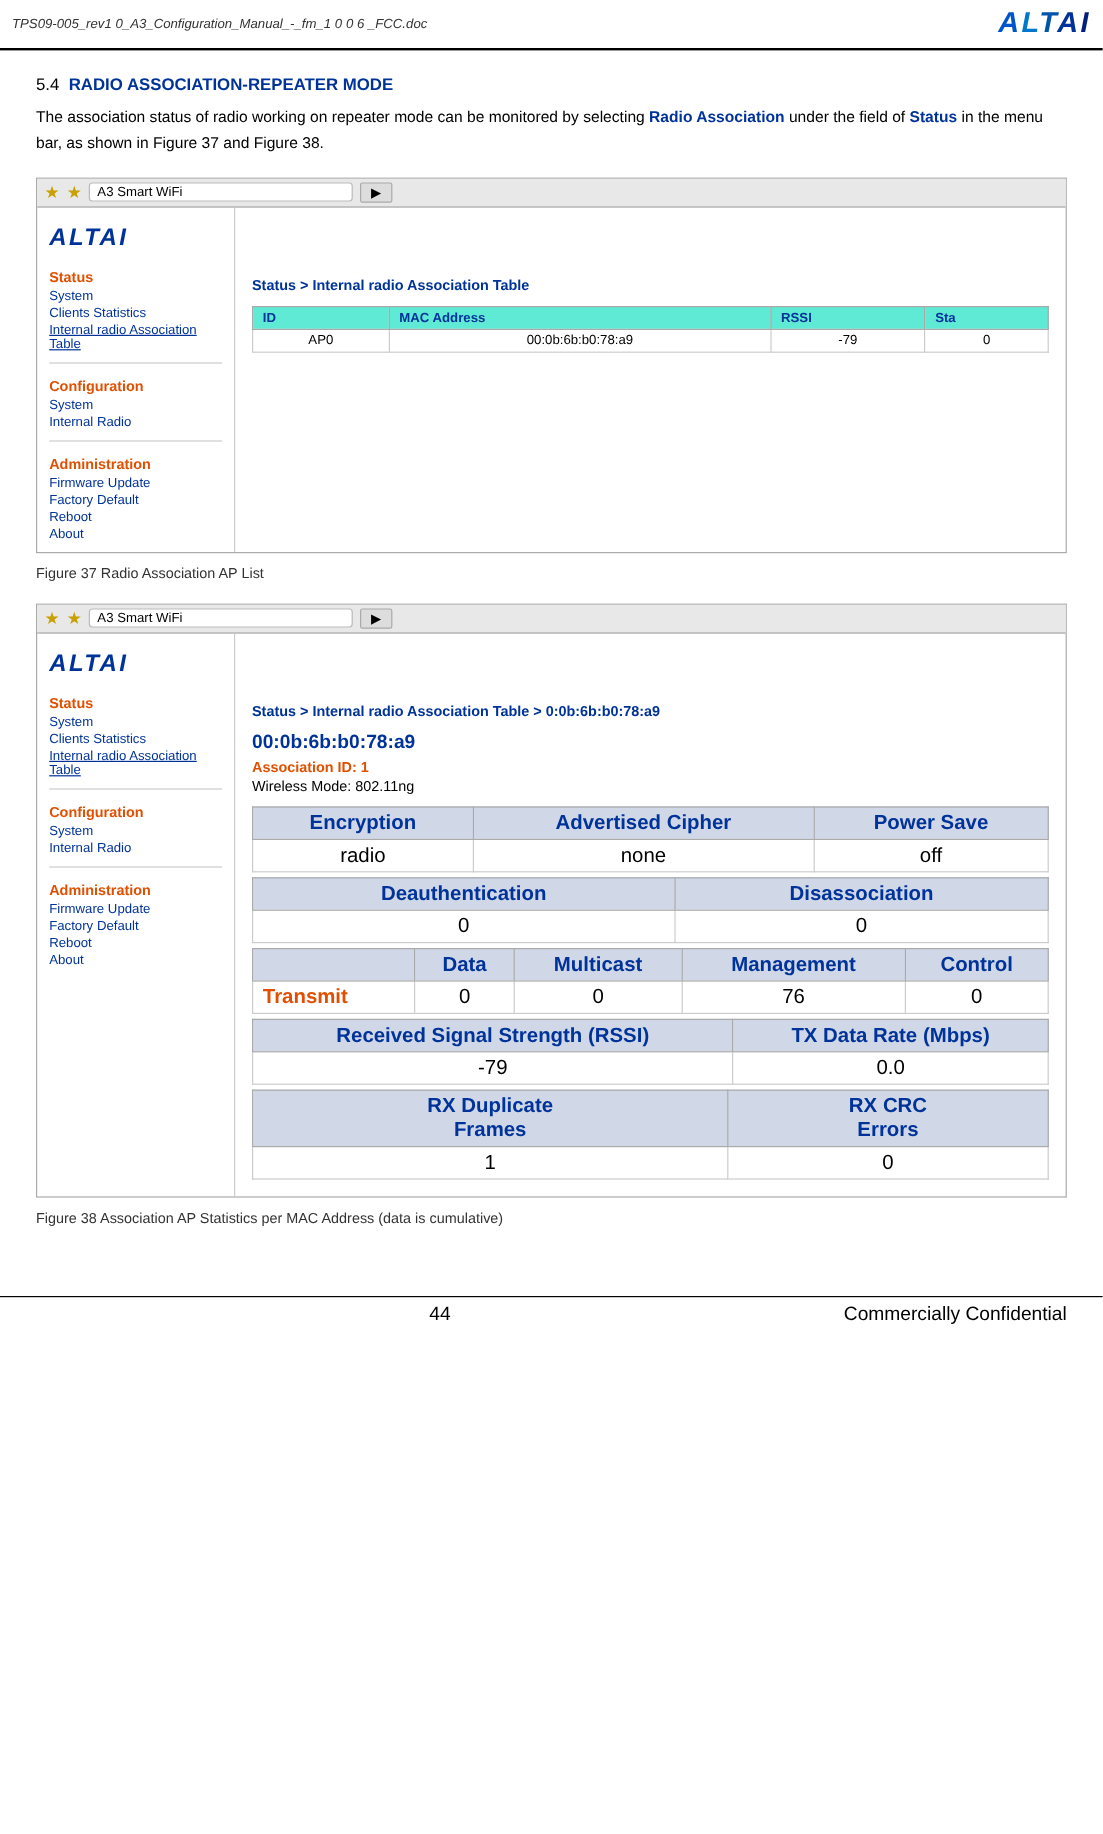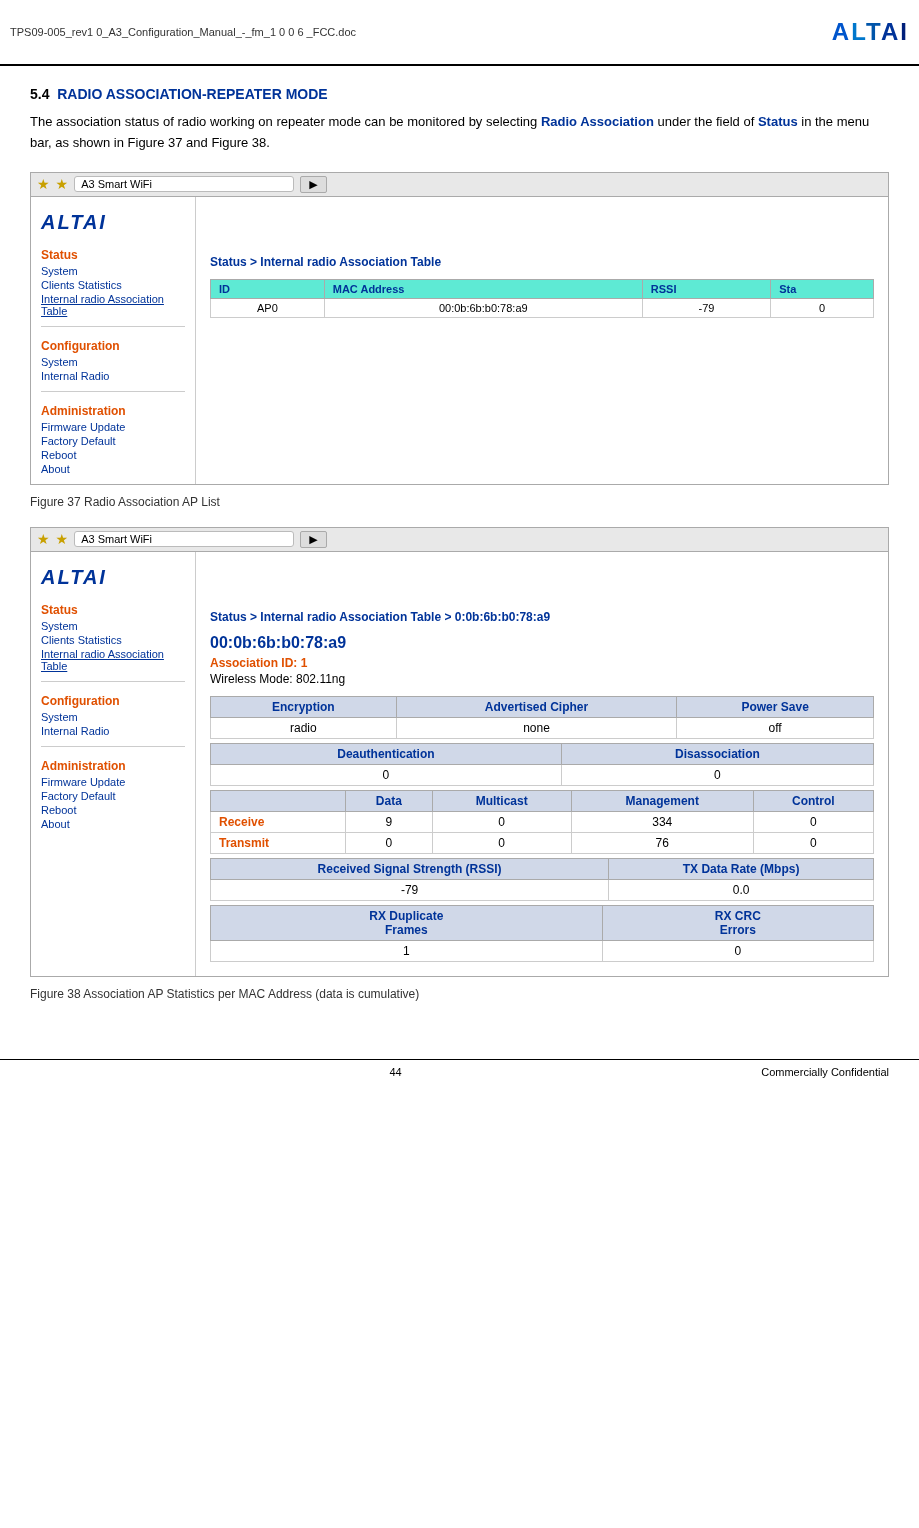--- a/index.html
+++ b/index.html
@@ -8,22 +8,23 @@
       font-size: 13px;
       background: #fff;
       color: #000;
       width: 919px;
     }
     .page-header {
       display: flex;
       justify-content: space-between;
       align-items: center;
       border-bottom: 2px solid #000;
-      padding: 18px 10px;
+      padding: 6px 10px;
       margin-bottom: 10px;
+      font-style: italic;
     }
     .page-header-title {
       font-size: 11px;
       color: #333;
     }
     .altai-logo {
       font-size: 24px;
       font-weight: bold;
       color: #003399;
       letter-spacing: 2px;
@@ -173,21 +174,21 @@
       color: #e05000;
       margin-bottom: 2px;
     }
     .detail-wireless {
       font-size: 12px;
       margin-bottom: 10px;
     }
     .stats-table {
       border-collapse: collapse;
       width: 100%;
-      font-size: 12px;
+      font-size: 17px;
       margin-bottom: 6px;
     }
     .stats-table th {
       background: #d0d8e8;
       border: 1px solid #aaa;
       padding: 3px 8px;
       text-align: center;
       font-weight: bold;
       color: #003399;
     }
@@ -199,39 +200,39 @@
     .stats-table .row-label {
       color: #e05000;
       font-weight: bold;
       text-align: left;
     }
     .page-footer {
       border-top: 1px solid #000;
       display: flex;
       justify-content: space-between;
       padding: 6px 30px;
-      font-size: 11px;
+      font-size: 16px;
       margin-top: 20px;
     }
     .page-number { text-align: center; }
   </style>
 </head>
 <body>
 
 <div class="page-header">
   <span class="page-header-title">TPS09-005_rev1 0_A3_Configuration_Manual_-_fm_1 0 0 6 _FCC.doc</span>
   <div class="altai-logo">
     <span>A</span><span style="color:#0077cc">L</span><span style="color:#0055aa">T</span><span style="color:#003399">A</span><span style="color:#001f7a">I</span>
   </div>
 </div>
 
 <div class="content-area">
 
   <div style="margin-bottom:10px;">
-    <span class="section-heading" style="font-size:14px; color:#000; font-weight:bold;">5.4&nbsp;&nbsp;</span><span class="section-heading" style="font-size:14px; color:#003399;">Radio Association-Repeater Mode</span>
+    <span class="section-heading" style="font-size:14px; color:#000; font-weight:normal;">5.4&nbsp;&nbsp;</span><span class="section-heading" style="font-size:14px; color:#003399;">Radio Association-Repeater Mode</span>
   </div>
 
   <p class="intro-text">
     The association status of radio working on repeater mode can be monitored by selecting <span class="link-blue">Radio Association</span> under the field of <span class="link-blue">Status</span> in the menu bar, as shown in Figure 37 and Figure 38.
   </p>
 
   <div class="browser-mockup">
 
     <div class="browser-toolbar">
       <span class="browser-star">★</span>
@@ -362,27 +363,20 @@
             <tr>
               <th></th>
               <th>Data</th>
               <th>Multicast</th>
               <th>Management</th>
               <th>Control</th>
             </tr>
           </thead>
           <tbody>
             <tr>
-              <td class="row-label">Receive</td>
-              <td>9</td>
-              <td>0</td>
-              <td>334</td>
-              <td>0</td>
-            </tr>
-            <tr>
               <td class="row-label">Transmit</td>
               <td>0</td>
               <td>0</td>
               <td>76</td>
               <td>0</td>
             </tr>
           </tbody>
         </table>
 
         <table class="stats-table" style="margin-bottom:4px;">

